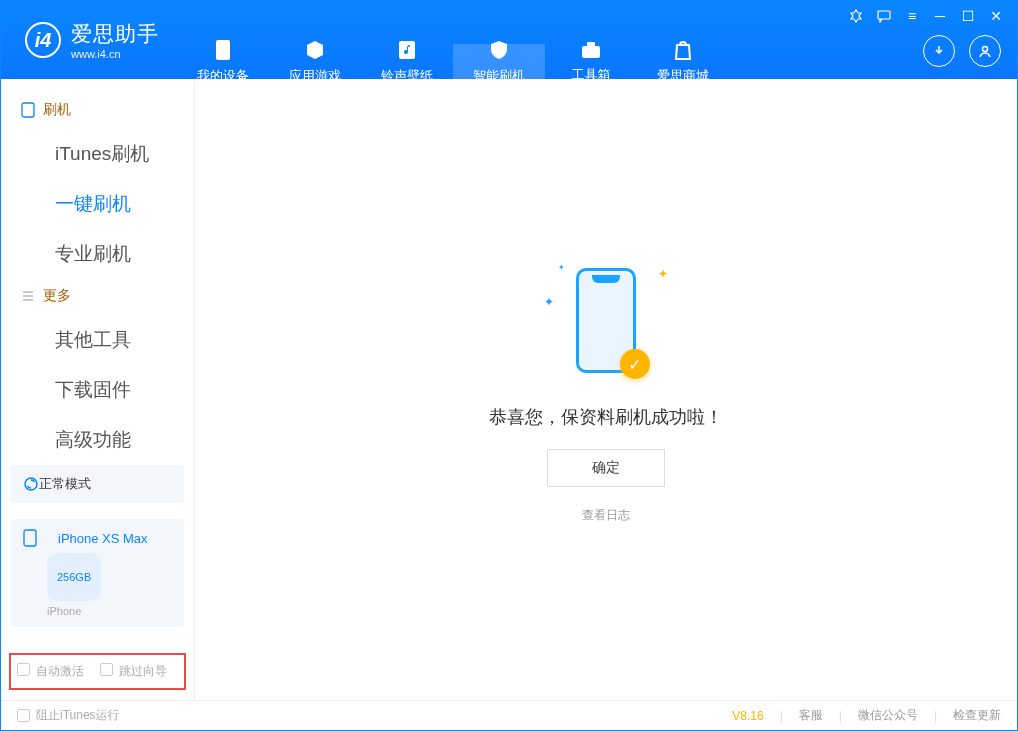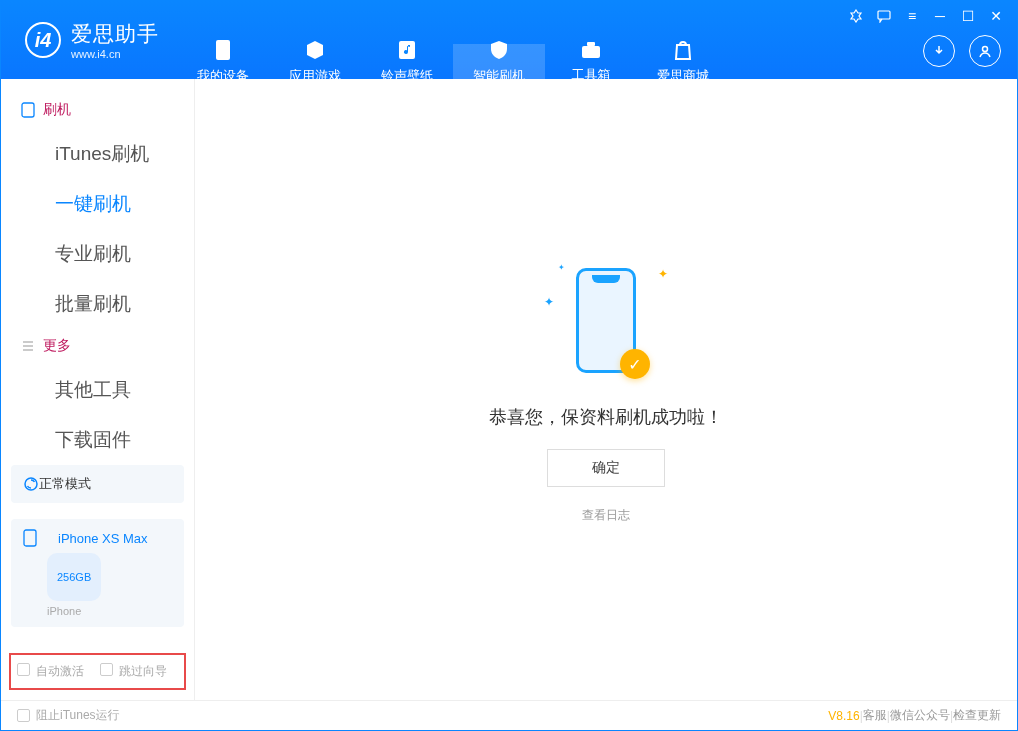--- a/index.html
+++ b/index.html
@@ -15,21 +15,21 @@
 .nav-item.active { background: rgba(255,255,255,0.18); }
 .nav-icon { width: 22px; height: 22px; display: flex; align-items: center; justify-content: center; }
 .nav-icon svg { fill: #fff; }
 .header-right { position: absolute; right: 12px; top: 6px; display: flex; gap: 10px; align-items: center; }
 .win-btn { width: 18px; height: 18px; display: flex; align-items: center; justify-content: center; cursor: pointer; color: #fff; font-size: 14px; }
 .header-actions { position: absolute; right: 16px; bottom: 12px; display: flex; gap: 14px; }
 .action-circle { width: 32px; height: 32px; border: 1.5px solid #fff; border-radius: 50%; display: flex; align-items: center; justify-content: center; cursor: pointer; }
 .body { display: flex; height: calc(100% - 78px - 30px); }
 .sidebar { width: 194px; border-right: 1px solid #eee; display: flex; flex-direction: column; }
 .side-scroll { flex: 1; overflow-y: auto; padding-top: 14px; }
-.side-group { padding: 8px 20px 10px; display: flex; align-items: center; gap: 8px; color: #be185d; font-size: 14px; font-weight: 500; }
+.side-group { padding: 8px 20px 10px; display: flex; align-items: center; gap: 8px; color: #a16207; font-size: 14px; font-weight: 500; }
 .side-item { padding: 12px 20px 12px 54px; font-size: 19px; color: #555; cursor: pointer; }
 .side-item.active { color: #0a86ff; }
 .device-block { margin: 8px 10px; background: #f3f7fb; border-radius: 4px; padding: 10px 12px; font-size: 13px; color: #333; display: flex; align-items: center; gap: 0; }
 .device-card { margin: 8px 10px; background: #f3f7fb; border-radius: 4px; padding: 10px 12px; }
 .dev-row { display: flex; align-items: center; gap: 21px; }
 .dev-name { color: #0a86ff; font-size: 13px; font-weight: 500; }
 .dev-cap { display: inline-block; margin-top: 6px; margin-left: 24px; background: #e3effd; color: #0a86ff; font-size: 11px; padding: 18px 10px; border-radius: 10px; }
 .dev-type { margin-top: 4px; margin-left: 24px; font-size: 11px; color: #aaa; }
 .highlight-row { margin: 18px 8px 10px; border: 2px solid #e84a4a; padding: 8px 6px; display: flex; gap: 16px; }
 .chk { display: flex; align-items: flex-start; gap: 6px; font-size: 12px; color: #aaa; cursor: pointer; }
@@ -38,21 +38,21 @@
 .illus { position: relative; width: 140px; height: 130px; display: flex; align-items: center; justify-content: center; }
 .phone { width: 60px; height: 105px; border: 3px solid #1aa3ff; border-radius: 10px; background: #eaf5ff; position: relative; }
 .phone::after { content: ""; position: absolute; top: 4px; left: 50%; transform: translateX(-50%); width: 28px; height: 8px; background: #1aa3ff; border-radius: 0 0 6px 6px; }
 .badge { position: absolute; right: 26px; bottom: 6px; width: 30px; height: 30px; background: #ffb400; border-radius: 50%; display: flex; align-items: center; justify-content: center; color: #fff; font-size: 16px; box-shadow: 0 2px 6px rgba(255,180,0,0.4); }
 .sparkle { position: absolute; color: #1aa3ff; font-size: 12px; }
 .success-text { font-size: 18px; color: #333; font-weight: 500; }
 .ok-btn { padding: 9px 44px; border: 1px solid #ddd; background: #fff; font-size: 14px; color: #444; cursor: pointer; }
 .log-link { font-size: 12px; color: #999; cursor: pointer; }
 .footer { height: 30px; border-top: 1px solid #eee; display: flex; align-items: center; padding: 0 16px; font-size: 12px; color: #999; }
 .footer-left { display: flex; align-items: center; gap: 6px; }
-.footer-right { margin-left: auto; display: flex; align-items: center; }
+.footer-right { margin-left: auto; display: flex; align-items: center; gap: 16px; }
 .footer-sep { color: #ddd; }
 .footer-link { cursor: pointer; }
 .ver { color: #ffb400; }
 </style>
 </head>
 <body>
 
 <div class="header">
   <div class="logo">
     <div class="logo-badge">i4</div>
@@ -150,21 +150,20 @@
     <div class="side-scroll">
       <div class="side-group">
         <svg width="14" height="16" viewBox="0 0 14 16">
             <rect x="1" y="1" width="12" height="14" rx="2" fill="none" stroke="#0a86ff" stroke-width="1.3"></rect>
           </svg>
         <span>刷机</span>
       </div>
       <div class="side-item">iTunes刷机</div>
       <div class="side-item active">一键刷机</div>
       <div class="side-item">专业刷机</div>
-      <div class="side-item">批量刷机</div>
 
       <div class="side-group">
         <svg width="14" height="14" viewBox="0 0 14 14">
             <path d="M2 3h10M2 7h10M2 11h10" stroke="#bbb" stroke-width="1.5"></path>
           </svg>
         <span>更多</span>
       </div>
       <div class="side-item">其他工具</div>
       <div class="side-item">下载固件</div>
       <div class="side-item">高级功能</div>

